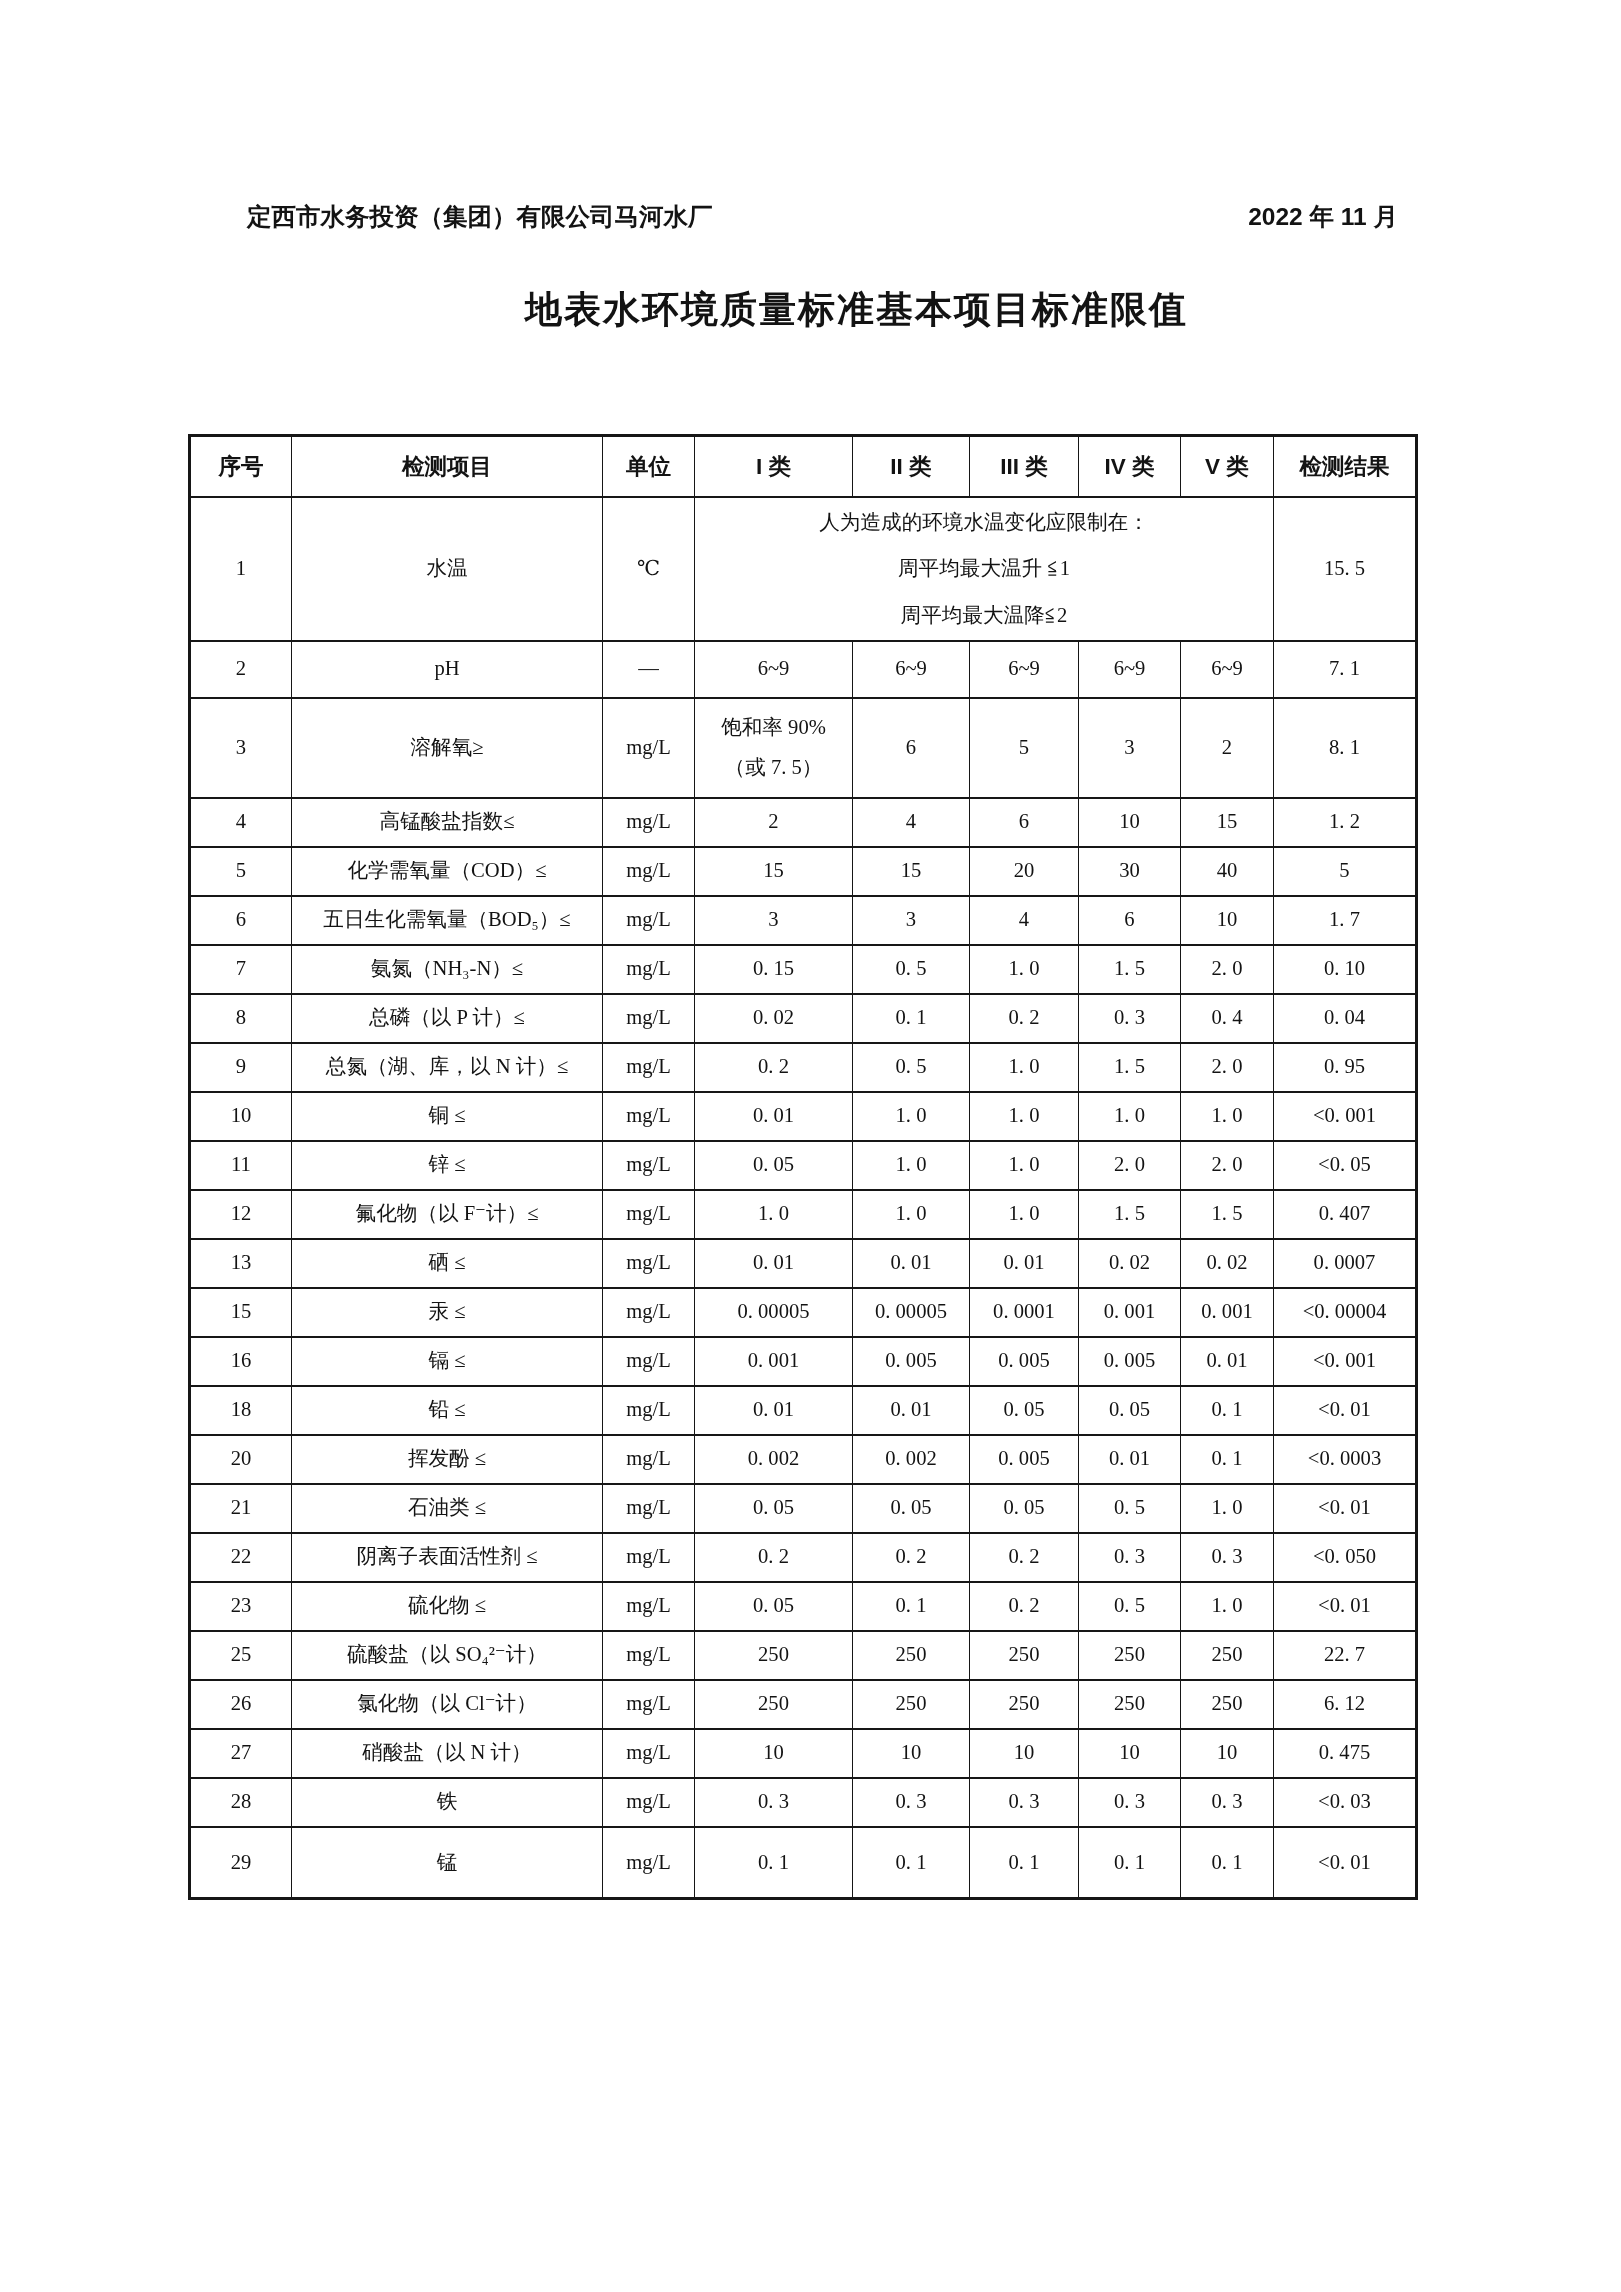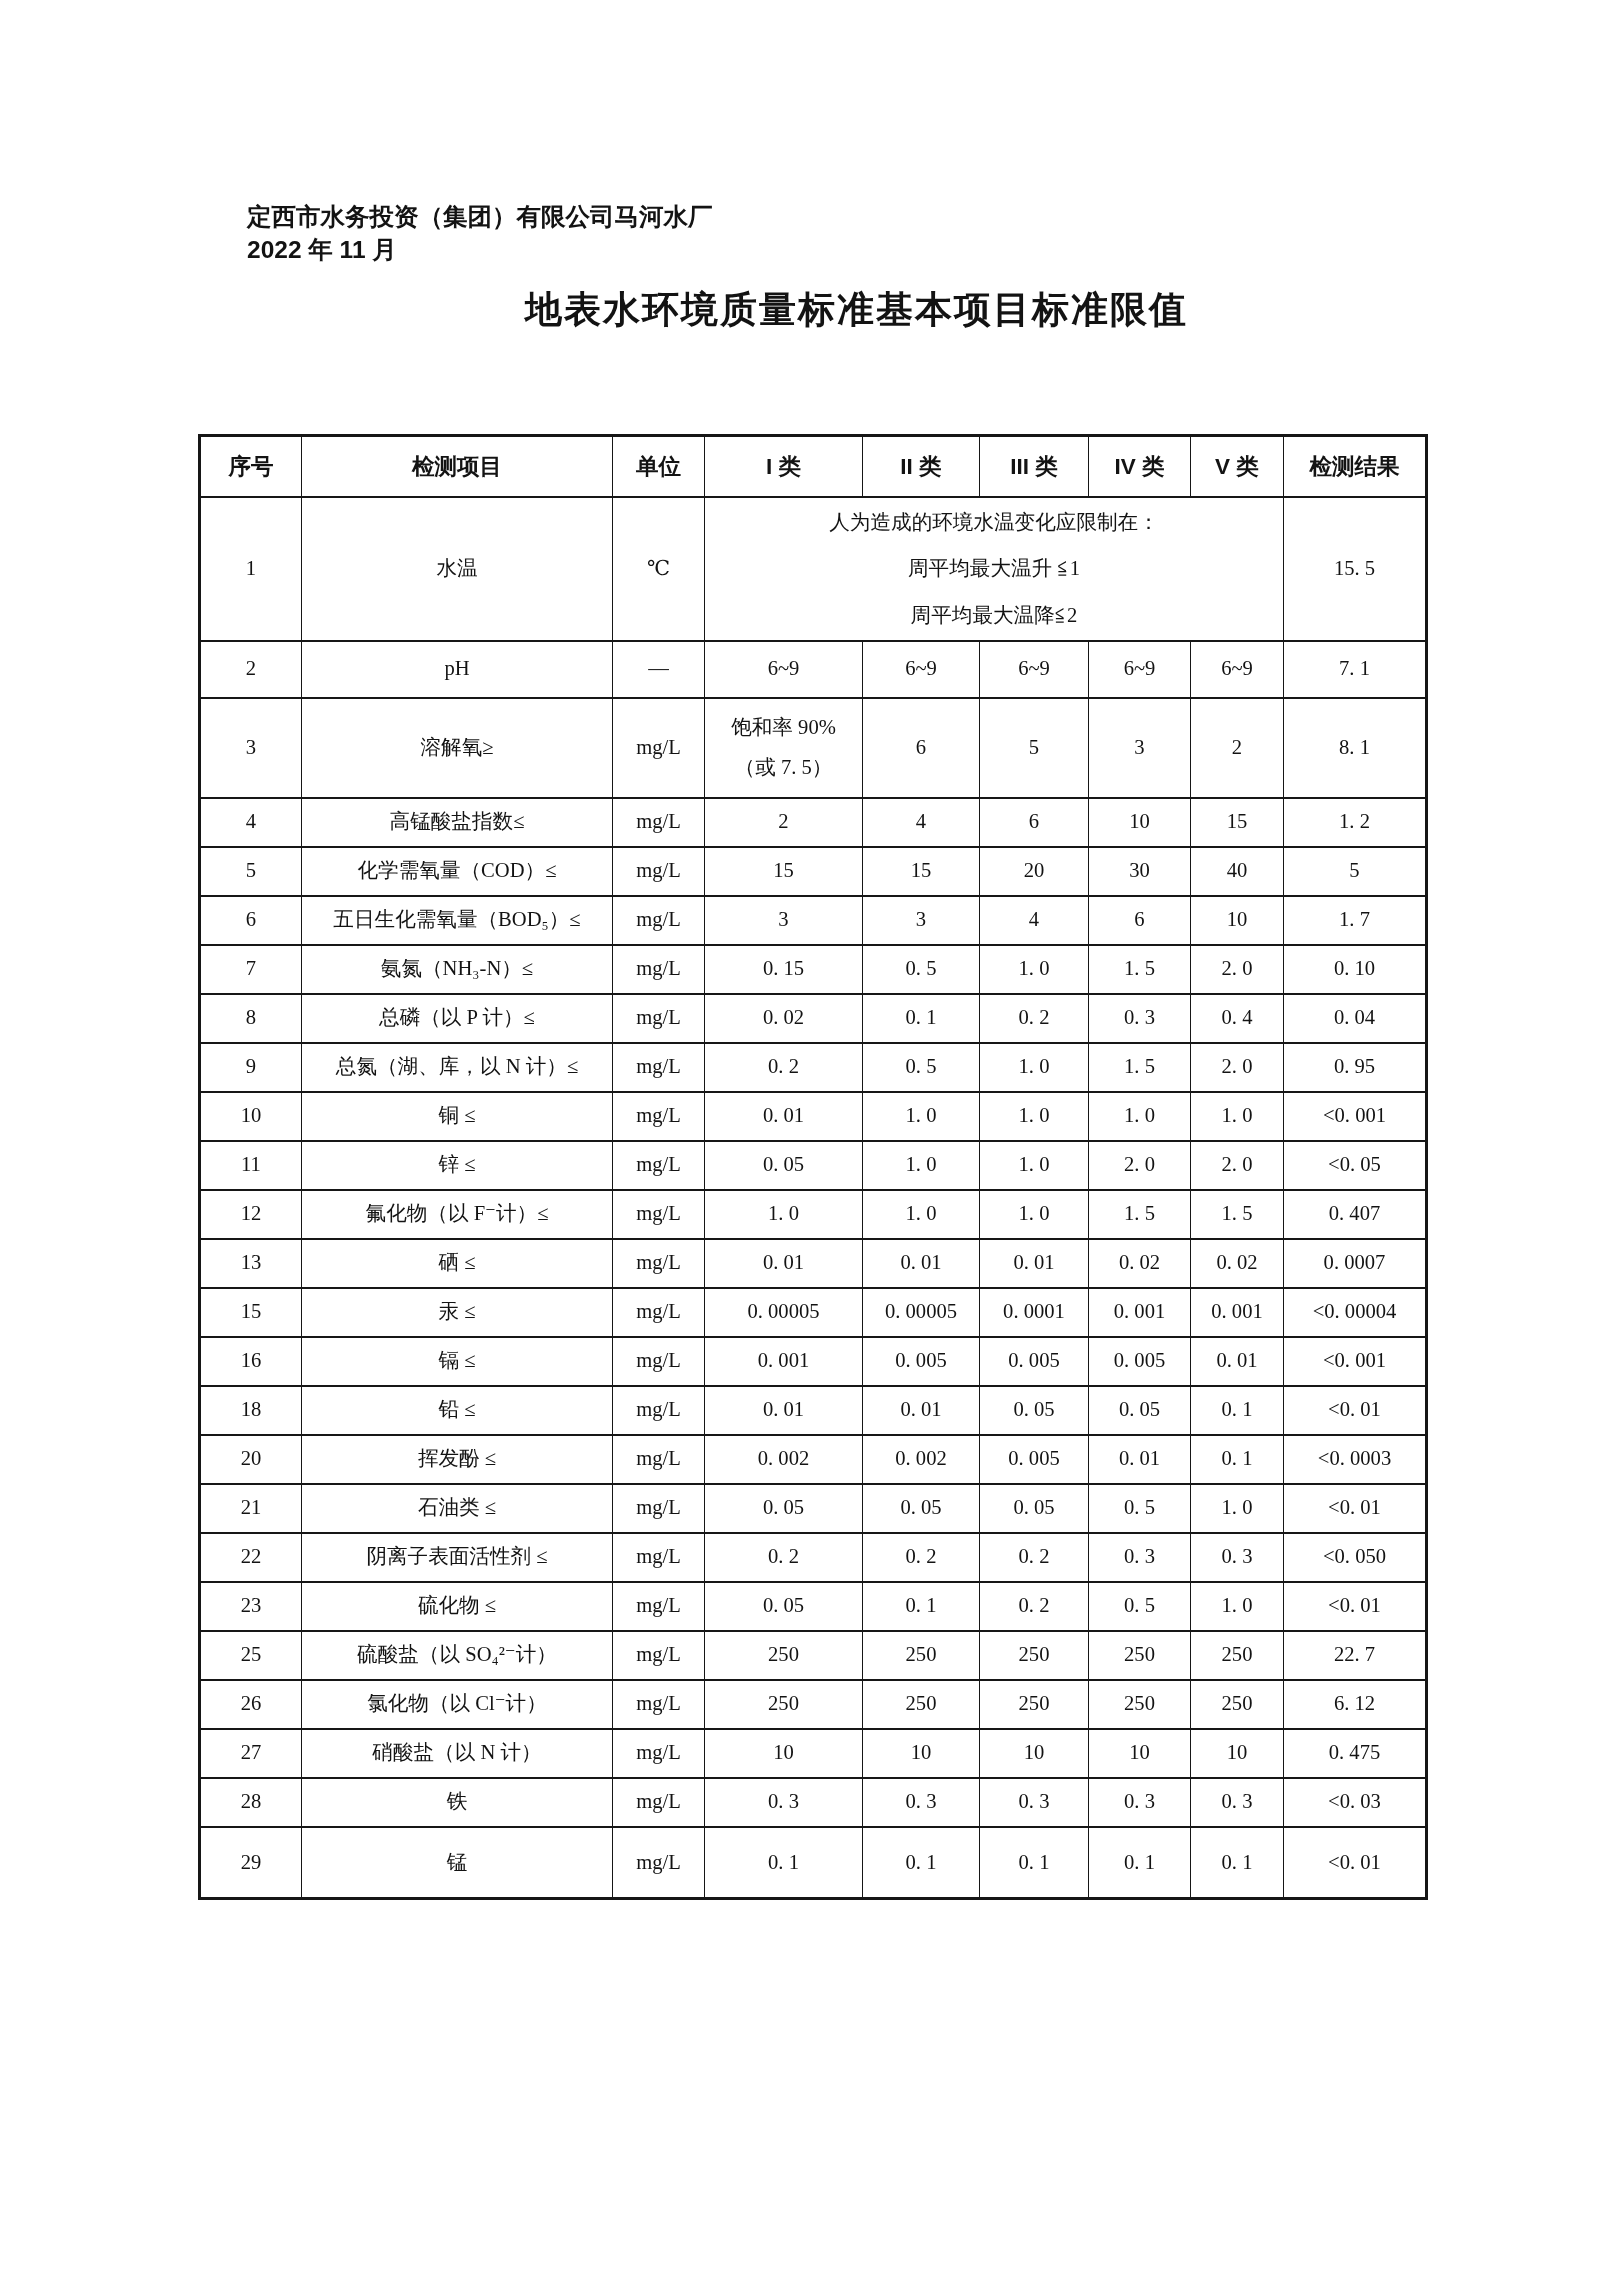--- a/index.html
+++ b/index.html
@@ -17,38 +17,37 @@
     top: 200px;
     left: 247px;
     width: 1151px;
     display: flex;
     justify-content: space-between;
     align-items: baseline;
     font-family: "Liberation Sans", "DejaVu Sans", sans-serif;
     font-weight: bold;
     font-size: 24.5px;
     white-space: nowrap;
-    flex-direction: column;
   }
   .doc-title {
     position: absolute;
     top: 285px;
     left: 46px;
     width: 1621px;
     text-align: center;
     font-family: "Liberation Sans", "DejaVu Sans", sans-serif;
     font-weight: bold;
     font-size: 37px;
     letter-spacing: 2px;
     white-space: nowrap;
   }
   table.results {
     position: absolute;
     top: 434px;
-    left: 198px;
+    left: 188px;
     width: 1226px;
     border-collapse: collapse;
     table-layout: fixed;
     border: 3.9px solid #161616;
   }
   col.c1 { width: 102px; } col.c2 { width: 311px; } col.c3 { width: 92px; }
   col.c4 { width: 158px; } col.c5 { width: 117px; } col.c6 { width: 109px; }
   col.c7 { width: 102px; } col.c8 { width: 93px; }  col.c9 { width: 143px; }
   th {
     font-family: "Liberation Sans", "DejaVu Sans", sans-serif;

